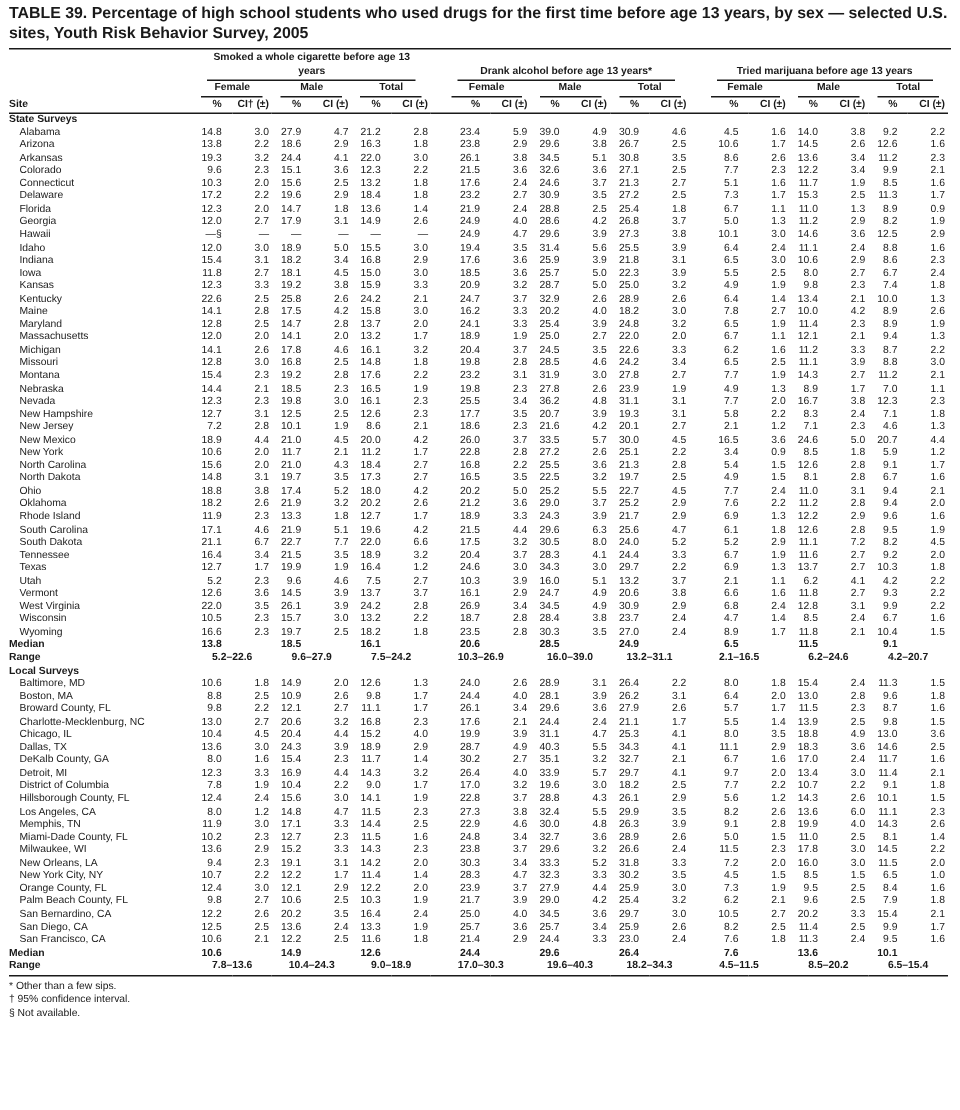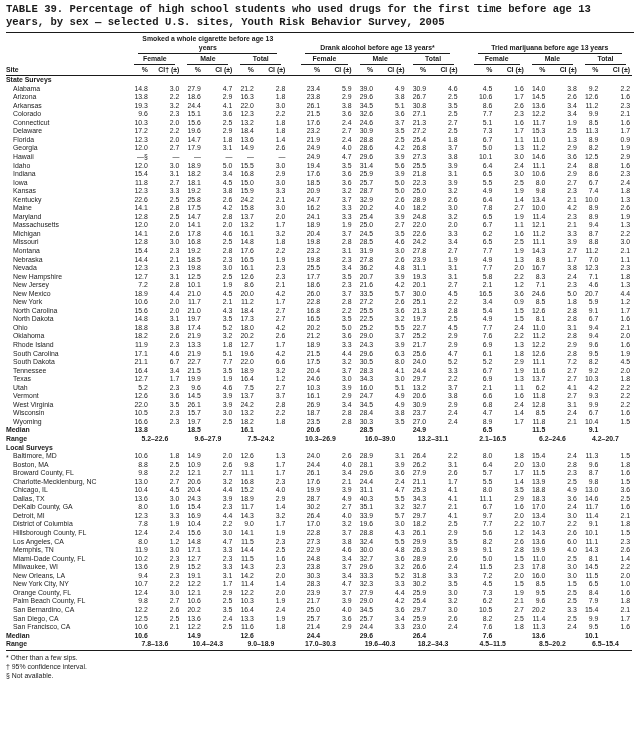--- a/index.html
+++ b/index.html
@@ -4,21 +4,21 @@
 <style>
   * { box-sizing: border-box; margin: 0; padding: 0; }
   html, body { background: #ffffff; color: #1a1a1a; }
   body {
     width: 640px; height: 740px; overflow: hidden;
     font-family: "Liberation Sans", sans-serif;
     padding: 3px 6px 0 6px;
   }
   .title {
     font-size: 10.6px; font-weight: bold; line-height: 13px;
-    border-bottom: 1.6px solid #1a1a1a; padding-bottom: 3px; margin-bottom: 2px; font-family: Liberation Mono, monospace;
+    border-bottom: 1.6px solid #1a1a1a; padding-bottom: 3px; margin-bottom: 2px;
   }
   table { border-collapse: collapse; table-layout: fixed; width: 626px; }
   th, td {
     font-size: 6.9px; line-height: 8.55px; font-weight: normal;
     white-space: nowrap; overflow: visible; vertical-align: bottom; padding: 0;
   }
   thead th { font-weight: bold; text-align: center; }
   th.group { vertical-align: bottom; }
   th.group .glabel {
     border-bottom: 1px solid #1a1a1a; padding-bottom: 1px; margin: 0 10px 1px 10px;

